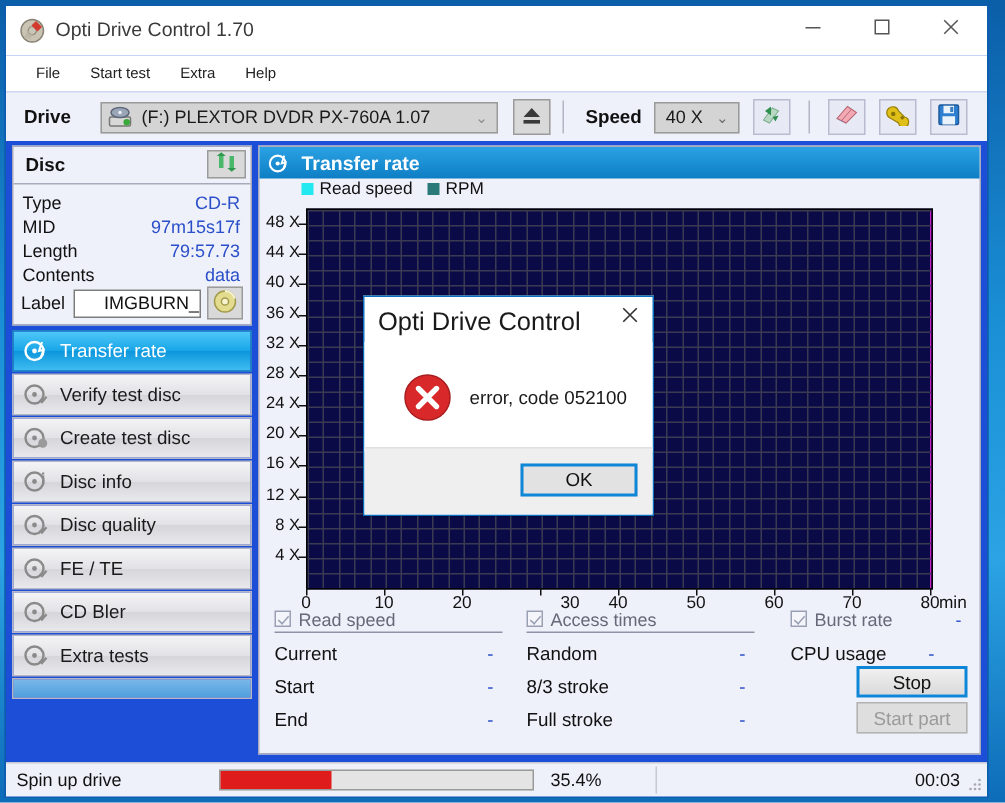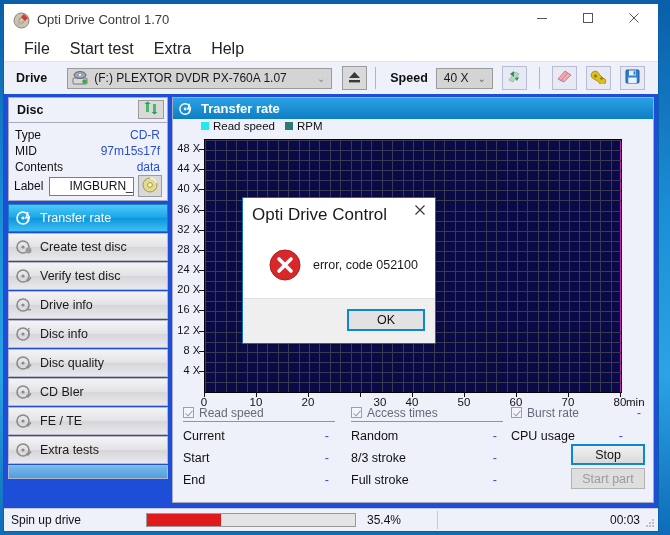--- a/index.html
+++ b/index.html
@@ -37,21 +37,21 @@
   #btn-min{right:93px;}
   #btn-max{right:47px;}
   #btn-close{right:1px;}
   .wbtn .glyph{display:block;}
   
   #menubar{
     position:relative;height:24px;background:#ffffff;
     padding-left:10px;display:flex;align-items:center;gap:0px;
   }
   .menu-item{
-    font-size:16px;color:#222;padding:2px 10px;white-space:nowrap;
+    font-size:10px;color:#222;padding:2px 10px;white-space:nowrap;
   }
   
   #drivebar{
     position:relative;height:32px;background:#eef0fa;
     display:flex;align-items:center;
     border-top:1px solid #dfe2f0;
   }
   #drive-label{font-weight:bold;font-size:12.5px;margin-left:12px;color:#111;}
   #drive-combo{
     margin-left:20px;width:265px;height:21px;background:#d4d4d4;
@@ -164,21 +164,21 @@
     position:absolute;top:0;font-size:11.5px;color:#111;transform:translateX(-50%);
     white-space:nowrap;
   }
   .xtickmark{position:absolute;top:-5px;width:1px;height:5px;background:#111;}
   #xaxis-unit{position:absolute;font-size:11.5px;color:#111;}
   
   #results{position:absolute;left:6px;right:6px;top:306px;bottom:2px;}
   .col{position:absolute;top:0;bottom:0;}
   #col1{left:4px;width:170px;}
   #col2{left:172px;width:170px;}
-  #col3{left:332px;right:0px;}
+  #col3{left:348px;right:0px;}
   .col-head{height:17px;display:flex;align-items:center;position:relative;}
   .col-head .chk{
     width:11px;height:11px;border:1px solid #9aa0b4;background:#f4f5fb;
     box-sizing:border-box;position:relative;margin-right:5px;
   }
   .col-head .chk:after{
     content:"";position:absolute;left:3px;top:1px;width:3px;height:6px;
     border:solid #9aa0b4;border-width:0 1.6px 1.6px 0;transform:rotate(42deg);
   }
   .col-head .ttl{font-size:12px;color:#666a78;}
@@ -389,20 +389,24 @@
         <div style="padding:3px 0 2px 0;">
           <div class="disc-row">
             <span class="disc-key">Type</span>
             <span class="disc-val">CD-R</span>
           </div>
           <div class="disc-row">
             <span class="disc-key">MID</span>
             <span class="disc-val">97m15s17f</span>
           </div>
           <div class="disc-row">
+            <span class="disc-key">Length</span>
+            <span class="disc-val">79:57.73</span>
+          </div>
+          <div class="disc-row">
             <span class="disc-key">Contents</span>
             <span class="disc-val">data</span>
           </div>
 
           <div id="label-row">
             <span id="label-key">Label</span>
             <div id="label-input">IMGBURN_DIS</div>
             <div id="label-btn">
               <span>
                 <svg width="16" height="16" viewBox="0 0 16 16">
@@ -426,47 +430,37 @@
             </svg>
           </span>
           <span class="nav-label">Transfer rate</span>
         </div>
 
         <div class="nav-item">
           <span class="nav-icon">
             <svg width="16" height="16" viewBox="0 0 16 16">
               <circle cx="7" cy="8" r="6" fill="none" stroke="#8a8a8a" stroke-width="1.6"></circle>
               <circle cx="7" cy="8" r="1.6" fill="#8a8a8a"></circle>
-              <circle cx="12.5" cy="11.5" r="3" fill="#9a9a9a"></circle>
+              <path d="M10.5 11.5 L12 13 L15 9.5" stroke="#8a8a8a" stroke-width="1.5" fill="none"></path>
             </svg>
           </span>
-          <span class="nav-label">Create test disc</span>
+          <span class="nav-label">Verify test disc</span>
         </div>
 
         <div class="nav-item">
           <span class="nav-icon">
             <svg width="16" height="16" viewBox="0 0 16 16">
               <circle cx="7" cy="8" r="6" fill="none" stroke="#8a8a8a" stroke-width="1.6"></circle>
               <circle cx="7" cy="8" r="1.6" fill="#8a8a8a"></circle>
-              <path d="M10.5 11.5 L12 13 L15 9.5" stroke="#8a8a8a" stroke-width="1.5" fill="none"></path>
+              <circle cx="12.5" cy="11.5" r="3" fill="#9a9a9a"></circle>
             </svg>
           </span>
-          <span class="nav-label">Verify test disc</span>
-        </div>
-
-        <div class="nav-item">
-          <span class="nav-icon">
-            <svg width="16" height="16" viewBox="0 0 16 16">
-              <circle cx="7" cy="8" r="6" fill="none" stroke="#8a8a8a" stroke-width="1.6"></circle>
-              <circle cx="7" cy="8" r="1.6" fill="#8a8a8a"></circle>
-              <rect x="10" y="12" width="5" height="1.4" fill="#8a8a8a"></rect>
-            </svg>
-          </span>
-          <span class="nav-label">Drive info</span>
-        </div>
+          <span class="nav-label">Create test disc</span>
+        </div>
+
 
         <div class="nav-item">
           <span class="nav-icon">
             <svg width="16" height="16" viewBox="0 0 16 16">
               <circle cx="7" cy="8" r="6" fill="none" stroke="#8a8a8a" stroke-width="1.6"></circle>
               <circle cx="7" cy="8" r="1.6" fill="#8a8a8a"></circle>
               <rect x="12" y="4" width="1.5" height="6" fill="#8a8a8a"></rect>
               <rect x="12" y="2" width="1.5" height="1.4" fill="#8a8a8a"></rect>
             </svg>
           </span>
@@ -485,32 +479,32 @@
         </div>
 
         <div class="nav-item">
           <span class="nav-icon">
             <svg width="16" height="16" viewBox="0 0 16 16">
               <circle cx="7" cy="8" r="6" fill="none" stroke="#8a8a8a" stroke-width="1.6"></circle>
               <circle cx="7" cy="8" r="1.6" fill="#8a8a8a"></circle>
               <path d="M10.5 11.5 L12 13 L15 9.5" stroke="#8a8a8a" stroke-width="1.5" fill="none"></path>
             </svg>
           </span>
-          <span class="nav-label">CD Bler</span>
+          <span class="nav-label">FE / TE</span>
         </div>
 
         <div class="nav-item">
           <span class="nav-icon">
             <svg width="16" height="16" viewBox="0 0 16 16">
               <circle cx="7" cy="8" r="6" fill="none" stroke="#8a8a8a" stroke-width="1.6"></circle>
               <circle cx="7" cy="8" r="1.6" fill="#8a8a8a"></circle>
               <path d="M10.5 11.5 L12 13 L15 9.5" stroke="#8a8a8a" stroke-width="1.5" fill="none"></path>
             </svg>
           </span>
-          <span class="nav-label">FE / TE</span>
+          <span class="nav-label">CD Bler</span>
         </div>
 
         <div class="nav-item">
           <span class="nav-icon">
             <svg width="16" height="16" viewBox="0 0 16 16">
               <circle cx="7" cy="8" r="6" fill="none" stroke="#8a8a8a" stroke-width="1.6"></circle>
               <circle cx="7" cy="8" r="1.6" fill="#8a8a8a"></circle>
               <path d="M10.5 11.5 L12 13 L15 9.5" stroke="#8a8a8a" stroke-width="1.5" fill="none"></path>
             </svg>
           </span>

